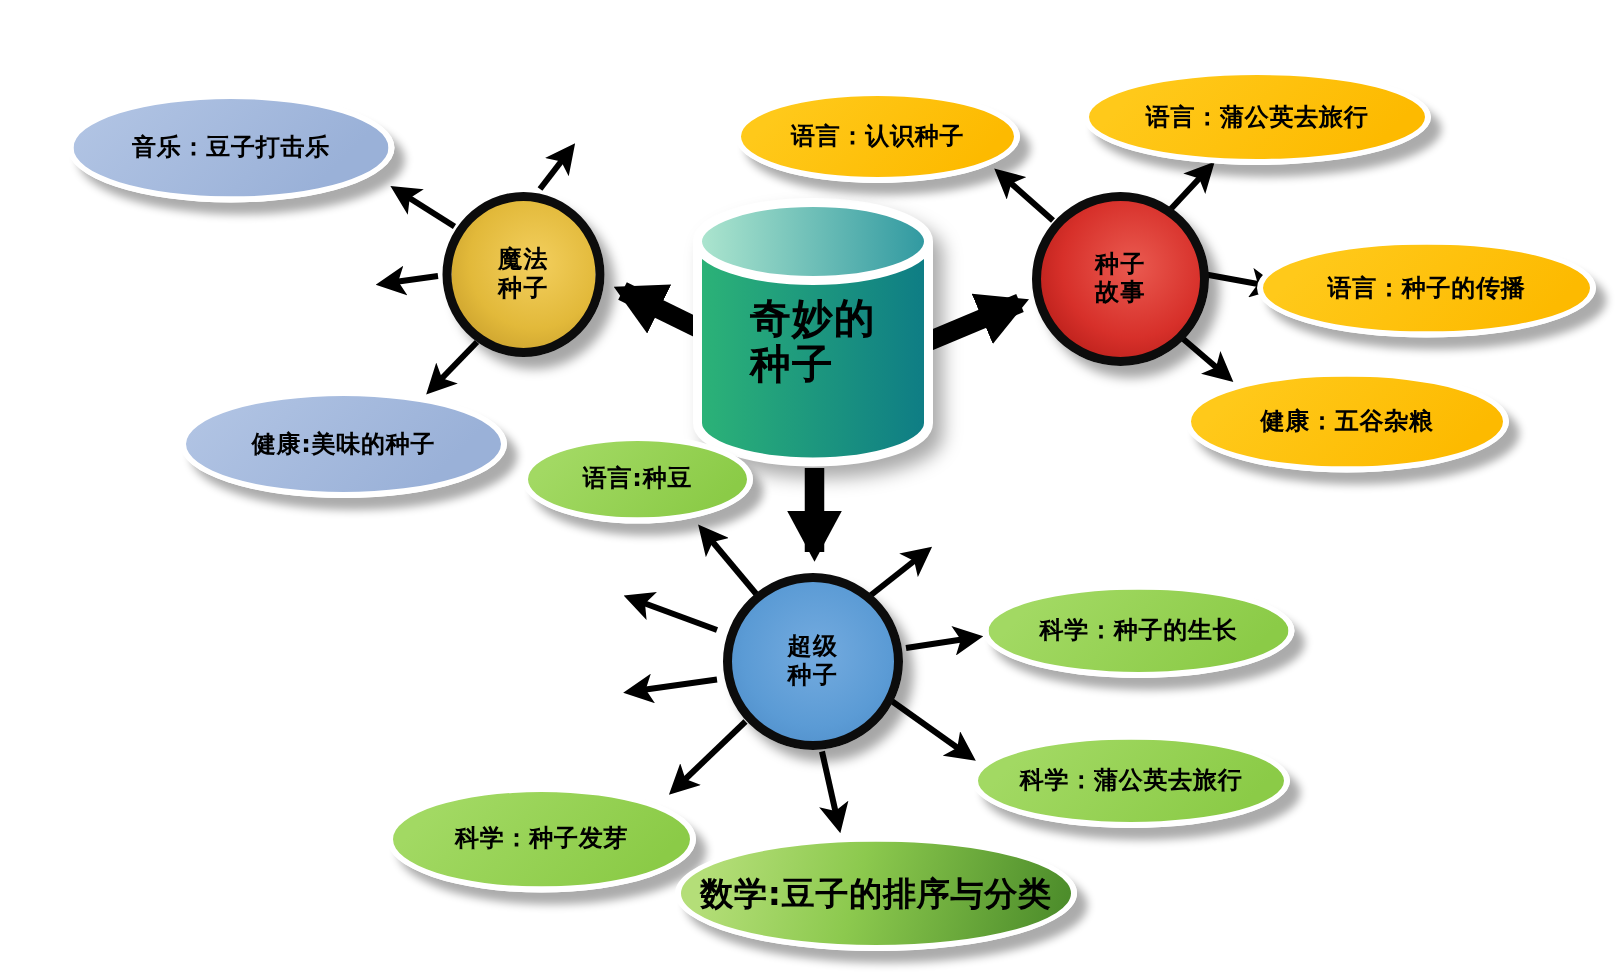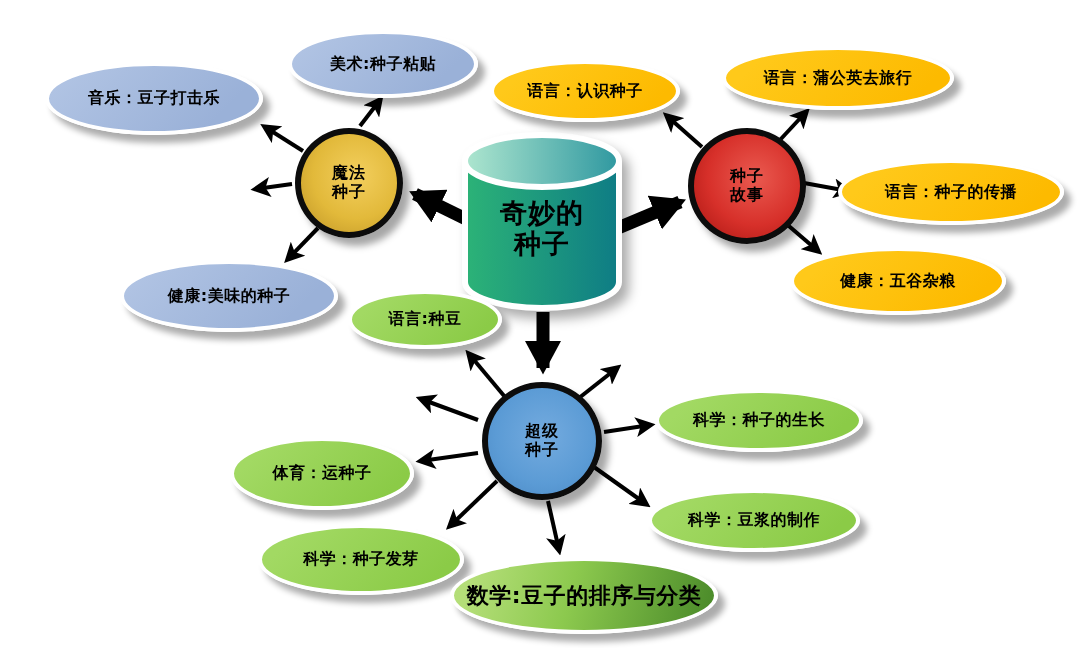--- a/index.html
+++ b/index.html
@@ -27,21 +27,21 @@
     font-size:16px;line-height:1.18;letter-spacing:1px;
   }
   .c-gold{background:radial-gradient(circle at 58% 42%,#f3cf5e 0%,#e2b93a 55%,#bd9326 100%);}
   .c-red{background:radial-gradient(circle at 58% 42%,#ea5a50 0%,#d7302a 55%,#a61410 100%);}
   .c-blue{background:radial-gradient(circle at 52% 45%,#74abdf 0%,#5b9bd5 60%,#4a88c4 100%);}
   .two-line{white-space:pre-line;}
   .cylinder{position:absolute;left:456px;top:128px;width:172px;height:188px;}
   .cylinder svg{filter:drop-shadow(7px 8px 6px rgba(0,0,0,0.33));}
   .cyl-label{
     position:absolute;left:0;top:40px;width:172px;height:120px;
-    display:flex;align-items:center;justify-content:center;text-align:center;
+    display:flex;align-items:center;justify-content:center;text-align:left;
     font-size:27px;font-weight:800;letter-spacing:1px;line-height:1.15;white-space:pre-line;
   }
 </style>
 </head>
 <body>
 
 <div class="canvas">
 
   <svg class="arrows">
     <defs>
@@ -96,29 +96,27 @@
 种子</div>
   </div>
 
   <div class="node circle c-gold two-line" style="left:295px;top:128px;width:108px;height:110px;">魔法
 种子</div>
   <div class="node circle c-red two-line" style="left:688px;top:128px;width:118px;height:116px;">种子
 故事</div>
   <div class="node circle c-blue two-line" style="left:482px;top:382px;width:120px;height:118px;">超级
 种子</div>
 
-  <div class="node ell ell-blue" style="left:288px;top:30px;width:190px;height:68px;">美术:种子粘贴</div>
   <div class="node ell ell-blue" style="left:45px;top:62px;width:218px;height:73px;">音乐：豆子打击乐</div>
   <div class="node ell ell-yellow" style="left:490px;top:60px;width:190px;height:62px;">语言：认识种子</div>
 
   <div class="node ell ell-blue" style="left:120px;top:260px;width:218px;height:72px;">健康:美味的种子</div>
   <div class="node ell ell-yellow" style="left:722px;top:46px;width:232px;height:64px;">语言：蒲公英去旅行</div>
   <div class="node ell ell-yellow" style="left:838px;top:159px;width:226px;height:66px;">语言：种子的传播</div>
   <div class="node ell ell-yellow" style="left:790px;top:247px;width:216px;height:68px;text-align:right;">健康：五谷杂粮</div>
 
   <div class="node ell ell-green" style="left:348px;top:290px;width:154px;height:59px;">语言:种豆</div>
   <div class="node ell ell-green" style="left:655px;top:389px;width:208px;height:63px;">科学：种子的生长</div>
-  <div class="node ell ell-green" style="left:230px;top:437px;width:184px;height:73px;">体育：运种子</div>
-  <div class="node ell ell-green" style="left:648px;top:489px;width:212px;height:63px;">科学：豆浆的制作</div>
+  <div class="node ell ell-green" style="left:648px;top:489px;width:212px;height:63px;">科学：蒲公英去旅行</div>
   <div class="node ell ell-green" style="left:258px;top:524px;width:206px;height:71px;">科学：种子发芽</div>
   <div class="node ell ell-green-grad" style="left:450px;top:557px;width:268px;height:77px;font-size:22px;">数学:豆子的排序与分类</div>
 
 </div>
 
 </body></html>

